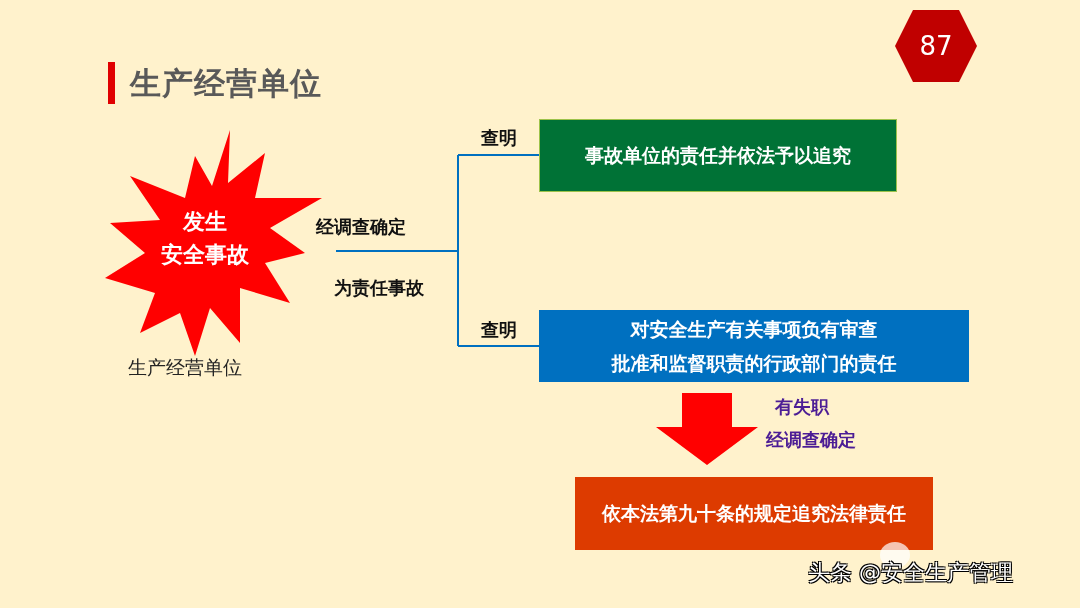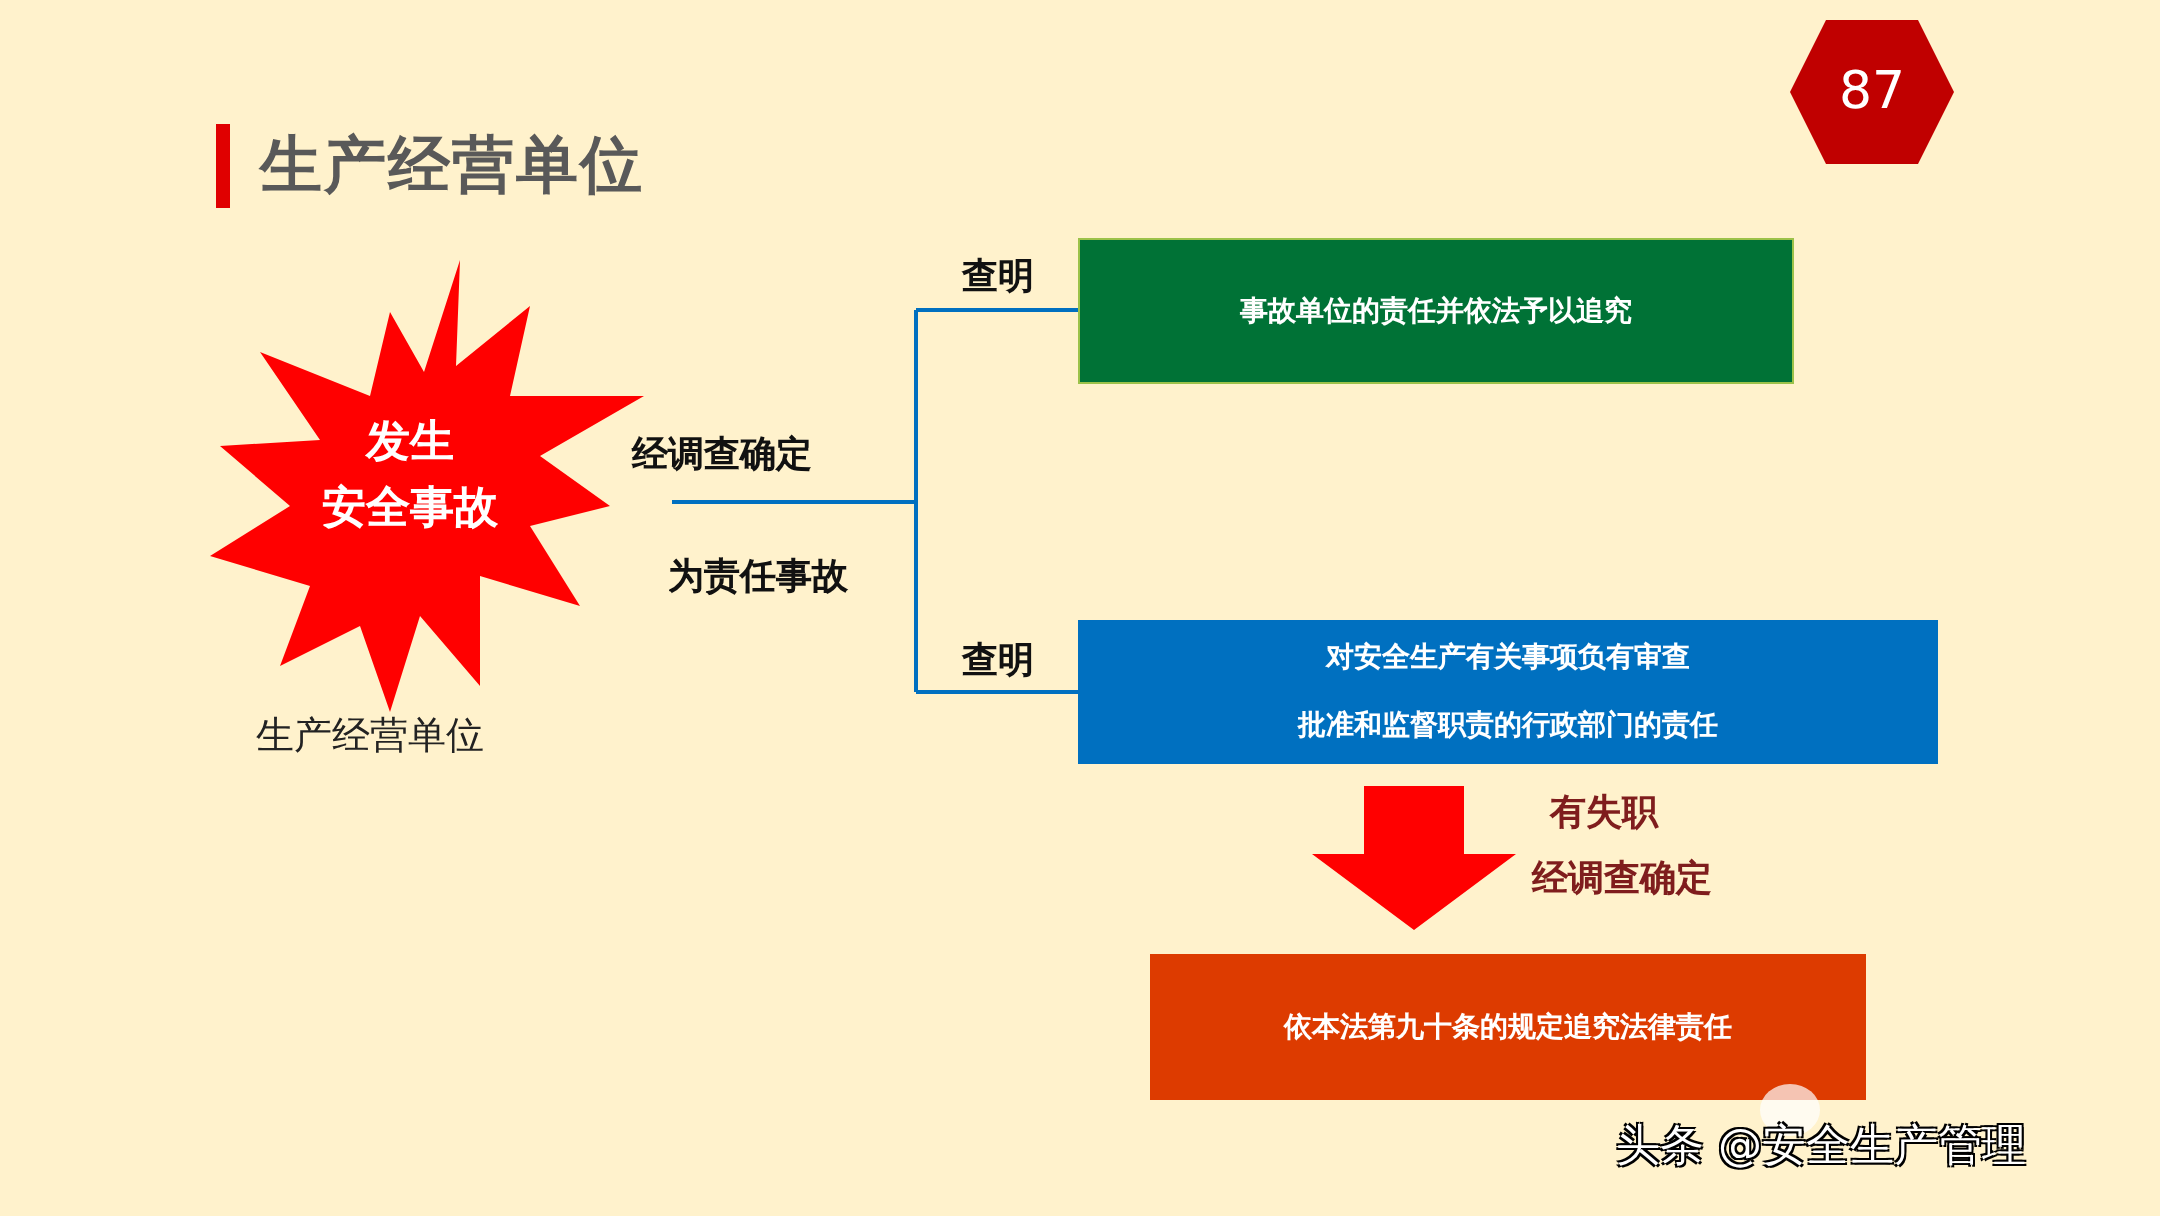--- a/index.html
+++ b/index.html
@@ -6,25 +6,25 @@
   body{width:1080px;height:608px;background:#FFF2CC;position:relative;overflow:hidden;font-family:"DejaVu Sans","Liberation Sans",sans-serif;}
   .abs{position:absolute;}
   .title-bar{left:108px;top:62px;width:7px;height:42px;background:#E00000;}
   .title{left:130px;top:62px;font-size:31px;font-weight:bold;color:#595959;line-height:42px;letter-spacing:1px;}
   .hex{left:895px;top:10px;width:82px;height:72px;}
   .hex-num{left:895px;top:10px;width:82px;height:72px;display:flex;align-items:center;justify-content:center;color:#fff;font-size:26px;}
   .star{left:100px;top:128px;width:230px;height:228px;}
   .star-text{left:120px;top:205px;width:170px;text-align:center;color:#fff;font-weight:bold;font-size:22px;line-height:33px;}
   .star-caption{left:128px;top:355px;font-size:19px;color:#222;}
   .lbl{font-size:18px;font-weight:bold;color:#111;}
-  .box{display:flex;align-items:center;justify-content:center;text-align:center;color:#fff;font-weight:bold;font-size:14px;}
+  .box{display:flex;align-items:center;justify-content:center;text-align:center;color:#fff;font-weight:bold;font-size:19px;}
   .green{left:539px;top:119px;width:358px;height:73px;background:#007236;border:1px solid #9CC24A;box-sizing:border-box;}
   .blue{left:539px;top:310px;width:430px;height:72px;background:#0070C0;flex-direction:column;line-height:34px;}
   .orange{left:539px;top:477px;width:358px;height:73px;background:#DD3B00;margin-left:36px;}
-  .side-lbl{font-size:18px;font-weight:bold;color:#7f1d1d;line-height:33px;}
+  .side-lbl{font-size:18px;font-weight:bold;color:#4c1d95;line-height:33px;}
   .watermark{left:808px;top:558px;font-size:22px;color:#fff;text-shadow:1px 1px 0 #000,-1px -1px 0 #000,1px -1px 0 #000,-1px 1px 0 #000;}
   .wm2{left:880px;top:540px;font-size:24px;color:rgba(255,255,255,0.75);}
 </style>
 </head>
 <body>
 
 <div class="abs title-bar"></div>
 <div class="abs title">生产经营单位</div>
 
 <svg class="abs hex" viewBox="0 0 82 72">

